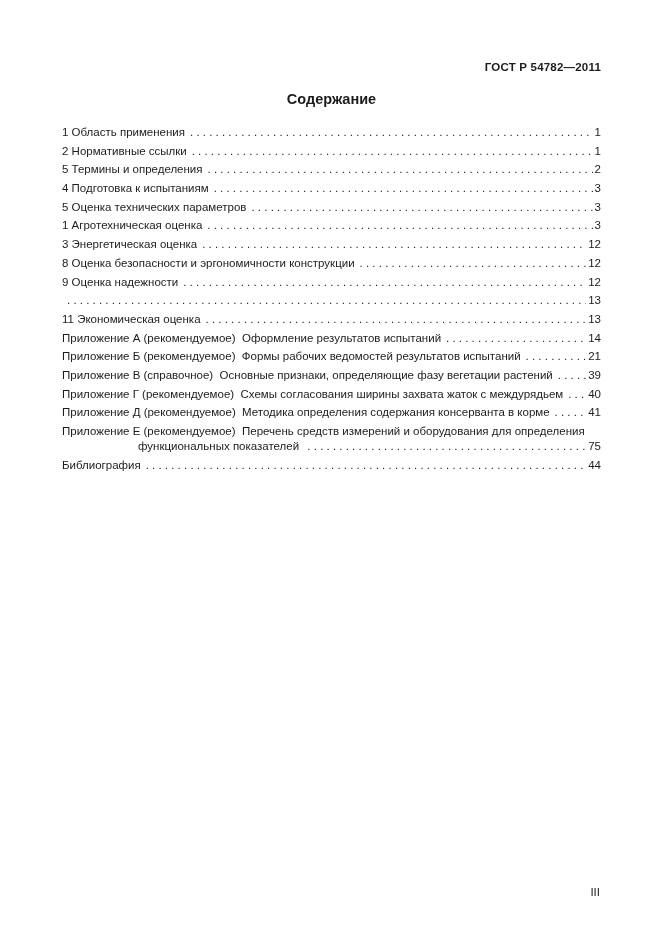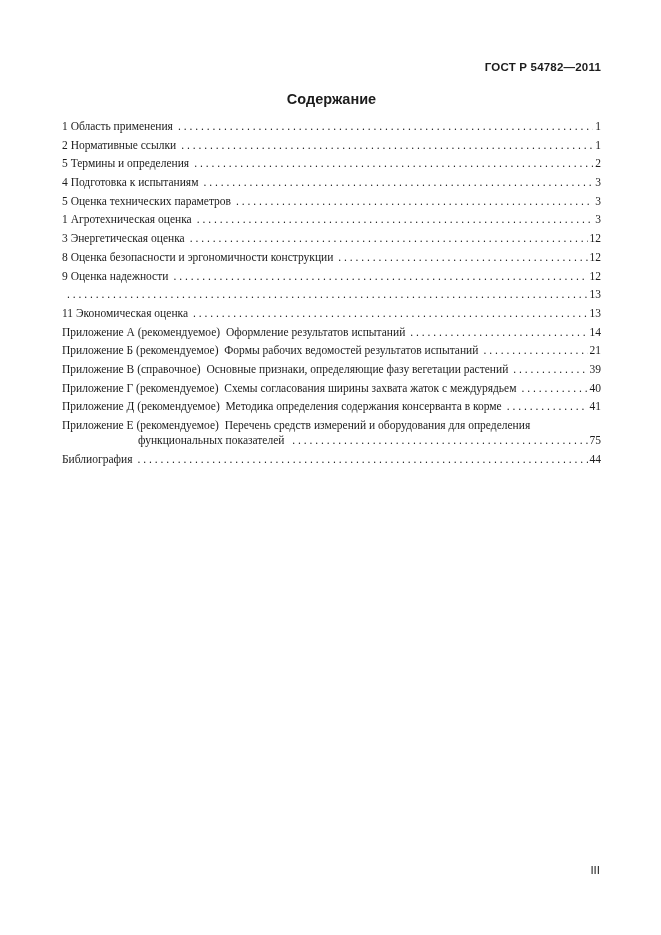--- a/index.html
+++ b/index.html
@@ -28,22 +28,21 @@
     letter-spacing: 0.2px;
   }
   .toc-title {
     margin: 17px 0 0 0;
     text-align: center;
     font-weight: bold;
     font-size: 14.5px;
     line-height: 17px;
   }
   .toc {
-    margin-top: 11px;
-    font-family: Liberation Serif, serif;
+    margin-top: 17px;
   }
   .toc-row {
     display: flex;
     align-items: baseline;
     font-size: 11.5px;
     line-height: 15px;
     margin-bottom: 3.7px;
   }
   .toc-row.cont {
     margin-top: -3.7px;
@@ -60,21 +59,21 @@
     min-width: 8px;
   }
   .toc-dots::after {
     content: ". . . . . . . . . . . . . . . . . . . . . . . . . . . . . . . . . . . . . . . . . . . . . . . . . . . . . . . . . . . . . . . . . . . . . . . . . . . . . . . . . . . . . . . . . . . . . . . . . . . . . . . . . . . . . . . . . . . . . . . . . . . . ";
   }
   .toc-page {
     white-space: pre;
   }
   .page-number {
     position: absolute;
-    top: 863px;
+    top: 885px;
     right: 77px;
     font-size: 11.5px;
     line-height: 14px;
   }
 </style>
 </head>
 <body>
 
 <div class="page">
   <div class="content">

